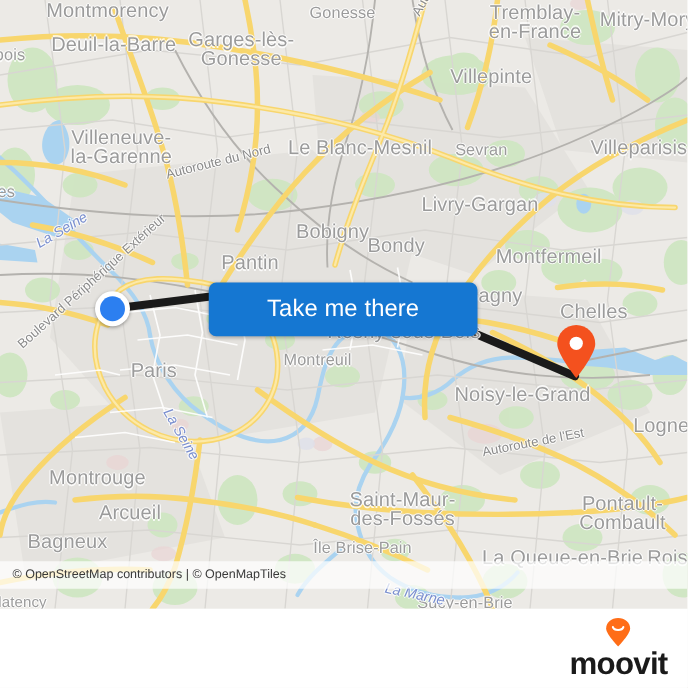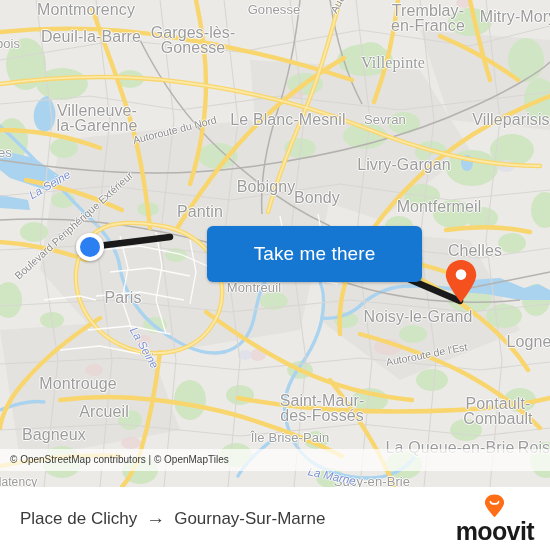--- a/index.html
+++ b/index.html
@@ -109,32 +109,31 @@
     height: 44px;
     transform: translate(-50%, -100%);
   }
 
   
   .cta {
     position: absolute;
     left: 167px;
     top: 226px;
     width: 215px;
-    height: 56px;
+    height: 43px;
     background: #1577d2;
     border: none;
     border-radius: 6px;
     color: #ffffff;
     font-family: "Liberation Sans", sans-serif;
     font-size: 19px;
     letter-spacing: .1px;
     cursor: pointer;
     padding: 0;
     box-shadow: 0 1px 3px rgba(0,0,0,.25);
-    margin-left: 40px;
   }
 
   
   .attribution {
     position: absolute;
     left: 0;
     bottom: 16px;
     width: 550px;
     height: 22px;
     background: rgba(255,255,255,.72);
@@ -401,29 +400,29 @@
 
     <div id="places-layer">
         <div class="plabel big" style="left: 86px; top: 9px;">Montmorency</div>
         <div class="plabel" style="left: 274px; top: 10px;">Gonesse</div>
         <div class="plabel big" style="left: 428px; top: 18px;">Tremblay-
 en-France</div>
         <div class="plabel big" style="left: 518px; top: 16px;">Mitry-Mory</div>
         <div class="plabel big" style="left: 91px; top: 36px;">Deuil-la-Barre</div>
         <div class="plabel big" style="left: 193px; top: 40px;">Garges-lès-
 Gonesse</div>
-        <div class="plabel big" style="left: 393px; top: 62px; font-family: Liberation Serif, serif;">Villepinte</div>
+        <div class="plabel big" style="left: 393px; top: 62px;">Villepinte</div>
         <div class="plabel" style="left: 8px; top: 44px;">bois</div>
         <div class="plabel big" style="left: 97px; top: 118px;">Villeneuve-
 la-Garenne</div>
         <div class="plabel big" style="left: 288px; top: 119px;">Le Blanc-Mesnil</div>
         <div class="plabel" style="left: 385px; top: 120px;">Sevran</div>
         <div class="plabel big" style="left: 511px; top: 119px;">Villeparisis</div>
         <div class="plabel" style="left: 5px; top: 153px;">es</div>
-        <div class="plabel big" style="left: 384px; top: 164px; margin-left: 20px;">Livry-Gargan</div>
+        <div class="plabel big" style="left: 384px; top: 164px;">Livry-Gargan</div>
         <div class="plabel big" style="left: 266px; top: 186px;">Bobigny</div>
         <div class="plabel big" style="left: 317px; top: 197px;">Bondy</div>
         <div class="plabel big" style="left: 439px; top: 206px;">Montfermeil</div>
         <div class="plabel big" style="left: 200px; top: 211px;">Pantin</div>
         <div class="plabel big" style="left: 394px; top: 237px;">Gagny</div>
         <div class="plabel big" style="left: 475px; top: 250px;">Chelles</div>
         <div class="plabel big" style="left: 323px; top: 266px;">Rosny-sous-Bois</div>
         <div class="plabel big" style="left: 123px; top: 297px;">Paris</div>
         <div class="plabel" style="left: 254px; top: 288px;">Montreuil</div>
         <div class="plabel big" style="left: 418px; top: 316px;">Noisy-le-Grand</div>
@@ -461,25 +460,20 @@
         <circle cx="17" cy="15.6" r="5.3" fill="#ffffff"></circle>
       </svg>
     </div>
 
     <button class="cta">Take me there</button>
 
     <div class="attribution">© OpenStreetMap contributors | © OpenMapTiles</div>
   </div>
 
   <div class="footer">
-    <div class="route-title">
-      <span>Place de Clichy</span>
-      <span class="arrow-icon">→</span>
-      <span>Gournay-Sur-Marne</span>
-    </div>
     <div class="brand">
       <span style="display:inline-block;line-height:0;">
         <svg viewBox="0 0 26 30" width="21" height="24">
           <path d="M13 29 C13 29 25 16.6 25 11 C25 4.9 19.6 0.6 13 0.6 C6.4 0.6 1 4.9 1 11 C1 16.6 13 29 13 29 Z" fill="#ff6d17"></path>
           <path d="M7.8 9.6 C9 13.4 17 13.4 18.2 9.6" fill="none" stroke="#ffffff" stroke-width="2.1" stroke-linecap="round"></path>
         </svg>
       </span>
       <span class="brand-word">moovit</span>
     </div>
   </div>

